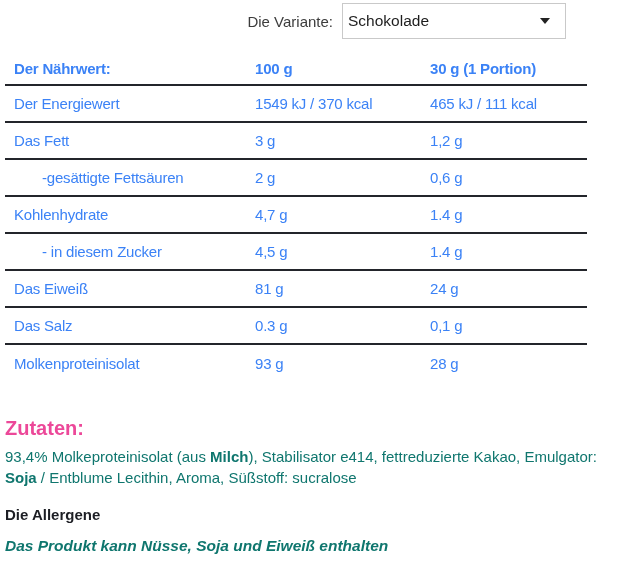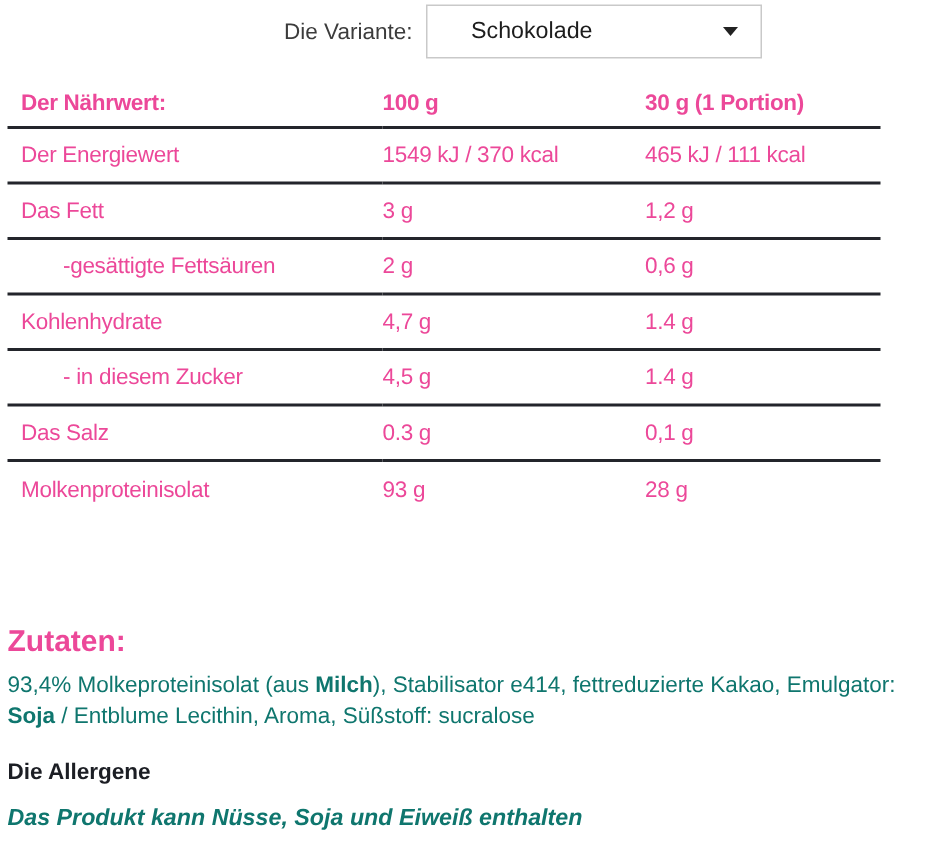--- a/index.html
+++ b/index.html
@@ -1,36 +1,36 @@
 <!DOCTYPE html>
 <html><head>
 <meta charset="utf-8">
 <style>
   * { margin:0; padding:0; box-sizing:border-box; }
   html,body{ width:621px; height:572px; background:#ffffff; overflow:hidden;
     font-family:"Liberation Sans","DejaVu Sans",sans-serif; color:#202329; }
   .stage{ position:relative; width:621px; height:572px; }
 
   
-  .variant-bar{ position:absolute; top:3px; left:0; width:508px;
+  .variant-bar{ position:absolute; top:3px; left:0; width:566px;
     display:flex; align-items:center; justify-content:flex-end; }
   .variant-label{ font-size:15px; color:#3c3c3c; margin-right:9px; }
   .select-box{ width:224px; height:36px; background:#fff; border:1px solid #c9c9c9;
     display:flex; align-items:center; justify-content:space-between;
-    padding:0 15px 0 29px; cursor:pointer; }
+    padding:0 15px 0 5px; cursor:pointer; }
   .select-value{ font-size:15.5px; color:#1d1d1d; }
   .caret{ width:0; height:0; border-left:5px solid transparent;
     border-right:5px solid transparent; border-top:6px solid #222; }
 
   
   table.nutri{ position:absolute; top:52px; left:5px; width:582px;
     border-collapse:collapse; table-layout:fixed; font-size:15px; letter-spacing:-0.2px; }
   table.nutri col.c1{ width:250px; } table.nutri col.c2{ width:175px; } table.nutri col.c3{ width:157px; }
   table.nutri th, table.nutri td{ text-align:left; font-weight:normal; vertical-align:middle;
-    border-bottom:2px solid #23252b; color:#ec4899; }
+    border-bottom:2px solid #23252b; color:#3b82f6; }
   table.nutri thead tr{ height:33px; }
   table.nutri tbody tr{ height:37px; }
   table.nutri th{ font-weight:bold; }
   table.nutri th:first-child, table.nutri td:first-child{ padding-left:9px; }
   table.nutri td.indent{ padding-left:37px; }
   table.nutri tbody tr:last-child td{ border-bottom:none; }
 
   
   .zutaten-heading{ position:absolute; top:417px; left:5px; font-size:20px; font-weight:bold; color:#ec4899; }
   .ingredients{ position:absolute; top:446px; left:5px; width:595px;
@@ -86,20 +86,25 @@
         <td>Kohlenhydrate</td>
         <td>4,7 g</td>
         <td>1.4 g</td>
       </tr>
       <tr>
         <td class="indent">- in diesem Zucker</td>
         <td>4,5 g</td>
         <td>1.4 g</td>
       </tr>
       <tr>
+        <td>Das Eiweiß</td>
+        <td>81 g</td>
+        <td>24 g</td>
+      </tr>
+      <tr>
         <td>Das Salz</td>
         <td>0.3 g</td>
         <td>0,1 g</td>
       </tr>
       <tr>
         <td>Molkenproteinisolat</td>
         <td>93 g</td>
         <td>28 g</td>
       </tr>
     </tbody>

